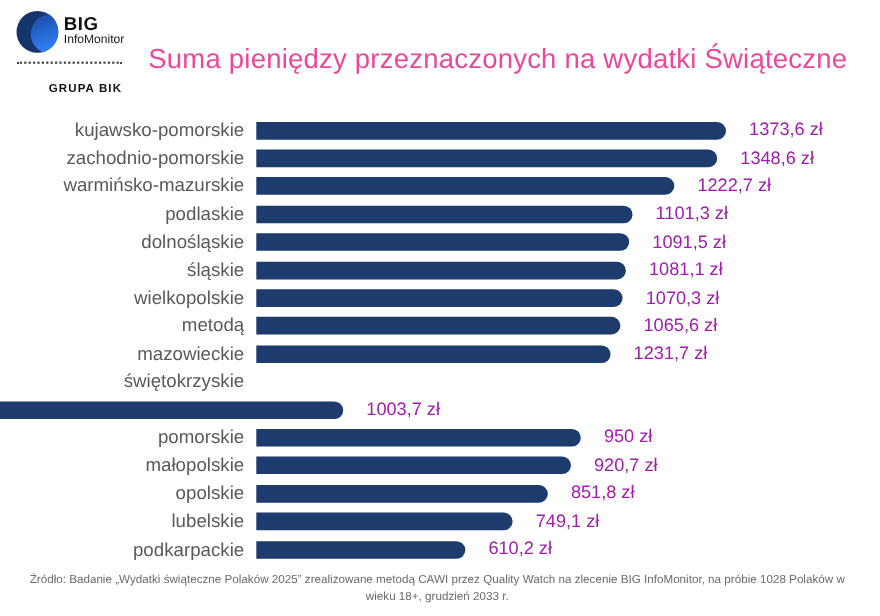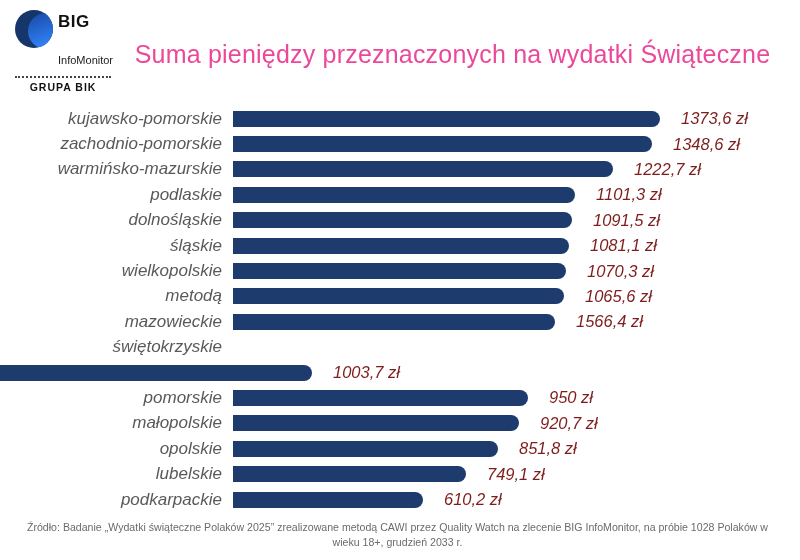--- a/index.html
+++ b/index.html
@@ -18,43 +18,43 @@
     width: 38px; height: 38px; border-radius: 50%;
     background: #16356b; position: relative; overflow: hidden; flex: 0 0 auto;
   }
   .logo-circle::after {
     content: ""; position: absolute; width: 36px; height: 36px; border-radius: 50%;
     right: -11px; top: 3px;
     background: linear-gradient(160deg, #1c4fae 10%, #2f7ff2 75%);
   }
   .logo-text { margin-left: 5px; padding-top: 3px; }
   .logo-big { font-size: 17px; font-weight: 800; color: #111; letter-spacing: .5px; line-height: 1; }
-  .logo-infomonitor { font-size: 11px; color: #1a1a1a; line-height: 1.25; margin-top: 24px; }
+  .logo-infomonitor { font-size: 11px; color: #1a1a1a; line-height: 1.25; }
   .logo-dots { border-top: 2px dotted #444; width: 96px; margin-top: 8px; height: 0; }
-  .logo-grupa { font-size: 10.5px; font-weight: 700; color: #111; letter-spacing: 1px; text-align: center; width: 96px; margin-top: 3px; }
+  .logo-grupa { font-size: 10.5px; font-weight: 700; color: #111; letter-spacing: 1px; text-align: right; width: 96px; margin-top: 17px; }
 
   .chart-title {
     position: absolute; left: 125px; right: 20px; top: 40px;
     text-align: center; font-size: 25px; color: #ec4899; letter-spacing: .2px;
     white-space: nowrap;
   }
 
   
   .chart { position: absolute; top: 106px; left: 0; width: 800px; }
-  .row { display: flex; align-items: center; height: 25.4px; font-style: italic; }
+  .row { display: flex; align-items: center; height: 25.4px; }
   .cat-label {
     width: 222px; flex: 0 0 auto; text-align: right; padding-right: 11px;
     font-size: 17px; color: #595959; white-space: nowrap;
   }
   .bar-track { position: relative; flex: 1 1 auto; height: 16px; display: flex; align-items: center; }
   .bar {
     height: 16px; border-radius: 0 8px 8px 0; flex: 0 0 auto;
   }
   .val {
-    margin-left: 21px; font-size: 16.5px; color: #7f1d1d; white-space: nowrap;
+    margin-left: 21px; font-size: 16.5px; color: #a21caf; white-space: nowrap;
   }
 
   
   .footer {
     position: absolute; left: 5px; right: 10px; top: 520px;
     text-align: center; font-size: 10.6px; color: #6b6b6b; line-height: 1.45;
   }
 </style>
 </head>
 <body>
@@ -131,21 +131,21 @@
           <div class="cat-label">metodą</div>
           <div class="bar-track">
             <div class="bar" style="width: 331px; background: rgb(29, 59, 109);"></div>
             <div class="val">1065,6 zł</div>
           </div>
         </div>
         <div class="row">
           <div class="cat-label">mazowieckie</div>
           <div class="bar-track">
             <div class="bar" style="width: 322px; background: rgb(29, 59, 109);"></div>
-            <div class="val">1566,4 zł</div>
+            <div class="val">1231,7 zł</div>
           </div>
         </div>
         <div class="row">
           <div class="cat-label">świętokrzyskie</div>
         </div>
         <div class="row">
           <div class="bar-track">
             <div class="bar" style="width: 312px; background: rgb(29, 59, 109);"></div>
             <div class="val">1003,7 zł</div>
           </div>

